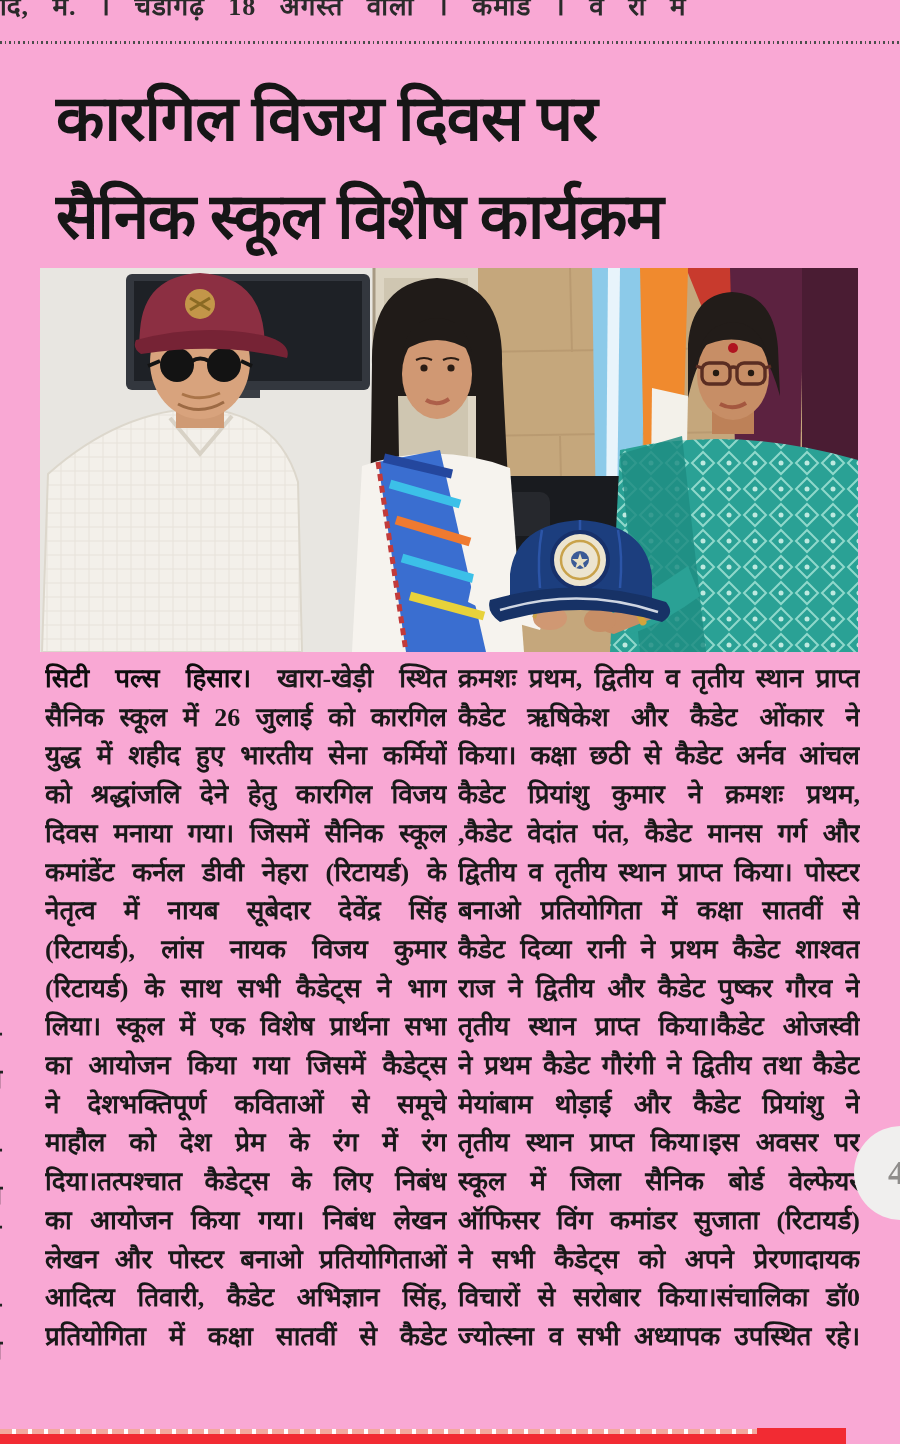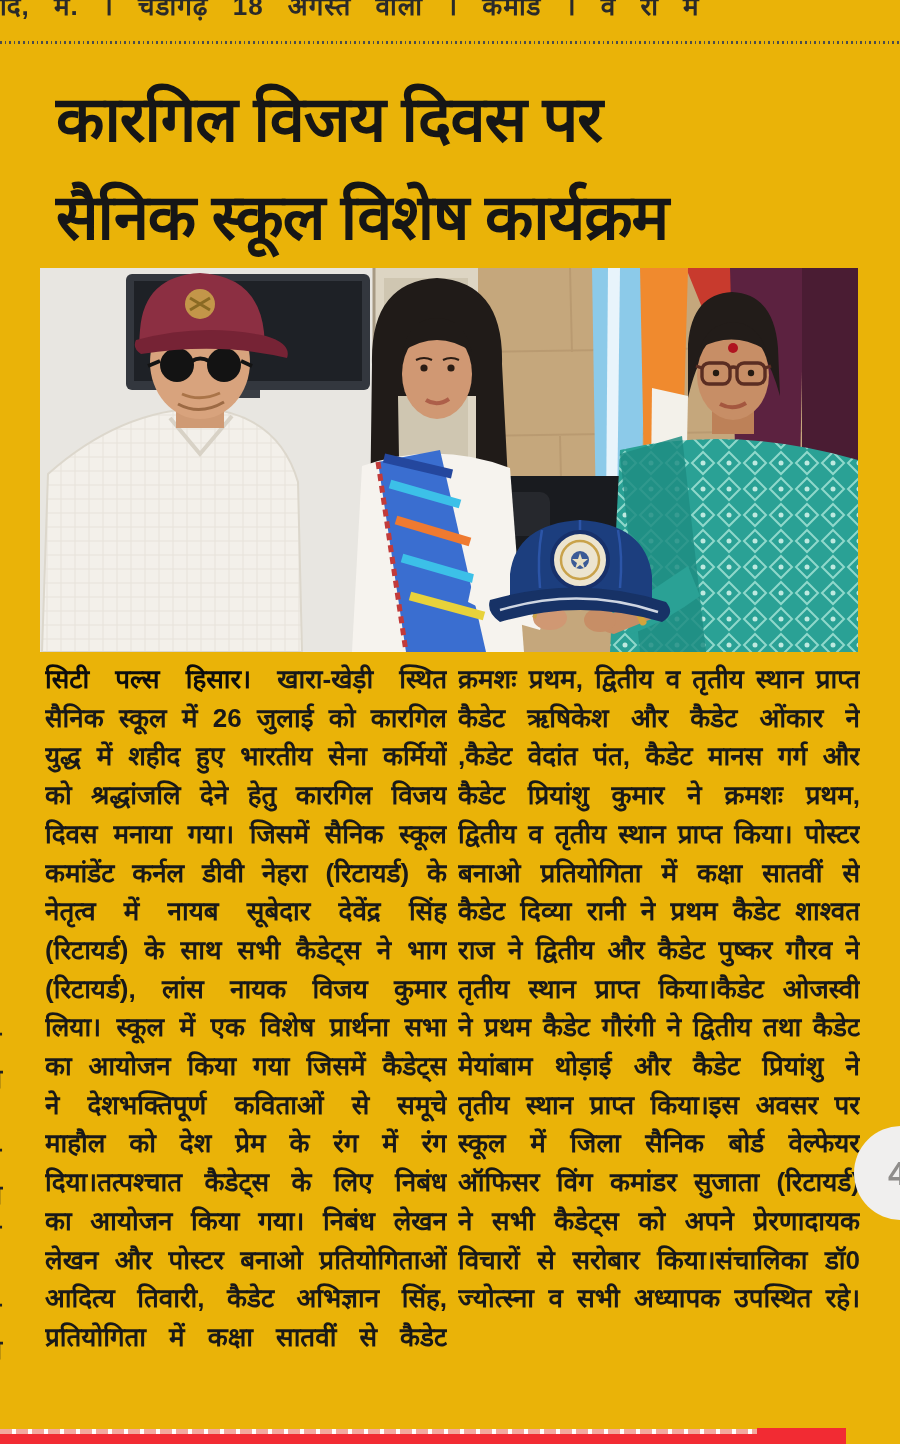--- a/index.html
+++ b/index.html
@@ -1,19 +1,19 @@
 <!DOCTYPE html>
 <html><head>
 <meta charset="utf-8">
 <style>
   html,body{margin:0;padding:0;background:#ffffff;}
   #page{
     position:relative;width:900px;height:1444px;margin:0 auto;
-    background:#eab308;overflow:hidden;
-    font-family:Liberation Sans, sans-serif;color:#1c1c1c;
+    background:#f9a8d4;overflow:hidden;
+    font-family:Liberation Serif, serif;color:#1c1c1c;
   }
 
   
   .masthead-strip{
     position:absolute;left:0;top:0;width:900px;height:23px;overflow:hidden;
   }
   .masthead-strip span{
     display:block;transform:translateY(-13px);
     font-size:26px;font-weight:700;color:#2a2a2a;
     white-space:nowrap;word-spacing:16px;letter-spacing:1px;
@@ -243,41 +243,42 @@
       <span class="lead-bold">सिटी पल्स हिसार।</span><span> खारा-खेड़ी स्थित</span>
     </div>
     <div>
 
     <div class="bodyline">सैनिक स्कूल में 26 जुलाई को कारगिल</div>
         <div class="bodyline">युद्ध में शहीद हुए भारतीय सेना कर्मियों</div>
         <div class="bodyline">को श्रद्धांजलि देने हेतु कारगिल विजय</div>
         <div class="bodyline">दिवस मनाया गया। जिसमें सैनिक स्कूल</div>
         <div class="bodyline">कमांडेंट कर्नल डीवी नेहरा (रिटायर्ड) के</div>
         <div class="bodyline">नेतृत्व में नायब सूबेदार देवेंद्र सिंह</div>
+        <div class="bodyline">(रिटायर्ड), लांस नायक विजय कुमार</div>
         <div class="bodyline">(रिटायर्ड) के साथ सभी कैडेट्स ने भाग</div>
-        <div class="bodyline">(रिटायर्ड), लांस नायक विजय कुमार</div>
         <div class="bodyline">लिया। स्कूल में एक विशेष प्रार्थना सभा</div>
         <div class="bodyline">का आयोजन किया गया जिसमें कैडेट्स</div>
         <div class="bodyline">ने देशभक्तिपूर्ण कविताओं से समूचे</div>
         <div class="bodyline">माहौल को देश प्रेम के रंग में रंग</div>
         <div class="bodyline">दिया।तत्पश्चात कैडेट्स के लिए निबंध</div>
         <div class="bodyline">का आयोजन किया गया। निबंध लेखन</div>
         <div class="bodyline">लेखन और पोस्टर बनाओ प्रतियोगिताओं</div>
         <div class="bodyline">आदित्य तिवारी, कैडेट अभिज्ञान सिंह,</div>
         <div class="bodyline">प्रतियोगिता में कक्षा सातवीं से कैडेट</div>
       </div>
   </div>
 
   <div class="col col-right">
     <div>
 
     <div class="bodyline">क्रमशः प्रथम, द्वितीय व तृतीय स्थान प्राप्त</div>
         <div class="bodyline">कैडेट ऋषिकेश और कैडेट ओंकार ने</div>
+        <div class="bodyline">किया। कक्षा छठी से कैडेट अर्नव आंचल</div>
+        <div class="bodyline">कैडेट प्रियांशु कुमार ने क्रमशः प्रथम,</div>
         <div class="bodyline">,कैडेट वेदांत पंत, कैडेट मानस गर्ग और</div>
-        <div class="bodyline">कैडेट प्रियांशु कुमार ने क्रमशः प्रथम,</div>
         <div class="bodyline">द्वितीय व तृतीय स्थान प्राप्त किया। पोस्टर</div>
         <div class="bodyline">बनाओ प्रतियोगिता में कक्षा सातवीं से</div>
         <div class="bodyline">कैडेट दिव्या रानी ने प्रथम कैडेट शाश्वत</div>
         <div class="bodyline">राज ने द्वितीय और कैडेट पुष्कर गौरव ने</div>
         <div class="bodyline">तृतीय स्थान प्राप्त किया।कैडेट ओजस्वी</div>
         <div class="bodyline">ने प्रथम कैडेट गौरंगी ने द्वितीय तथा कैडेट</div>
         <div class="bodyline">मेयांबाम थोड़ाई और कैडेट प्रियांशु ने</div>
         <div class="bodyline">तृतीय स्थान प्राप्त किया।इस अवसर पर</div>
         <div class="bodyline">स्कूल में जिला सैनिक बोर्ड वेल्फेयर</div>
         <div class="bodyline">ऑफिसर विंग कमांडर सुजाता (रिटायर्ड)</div>

